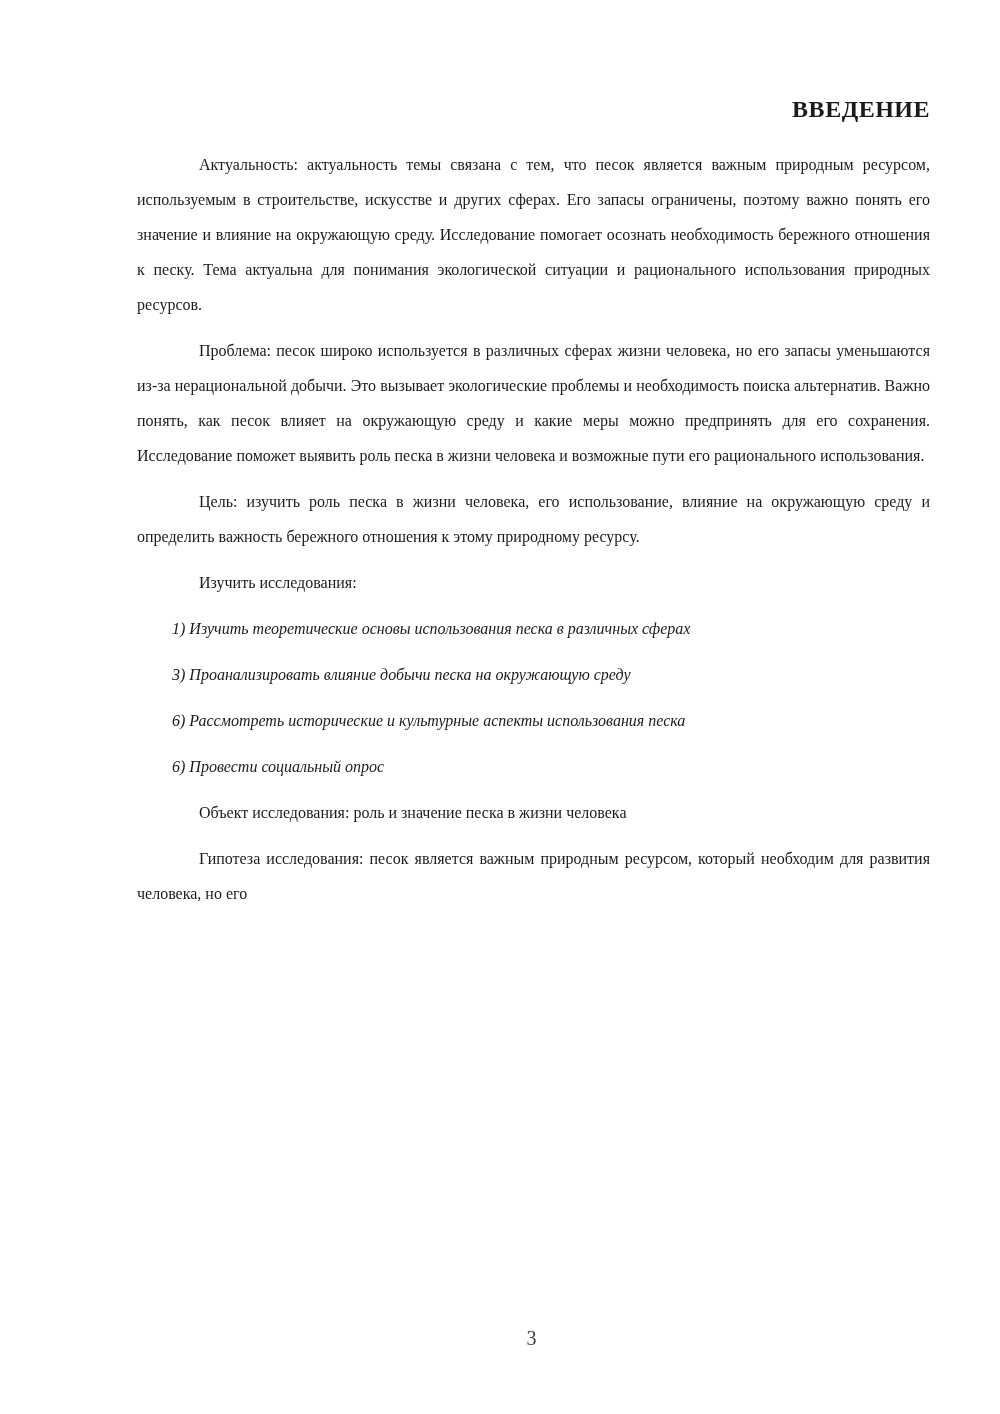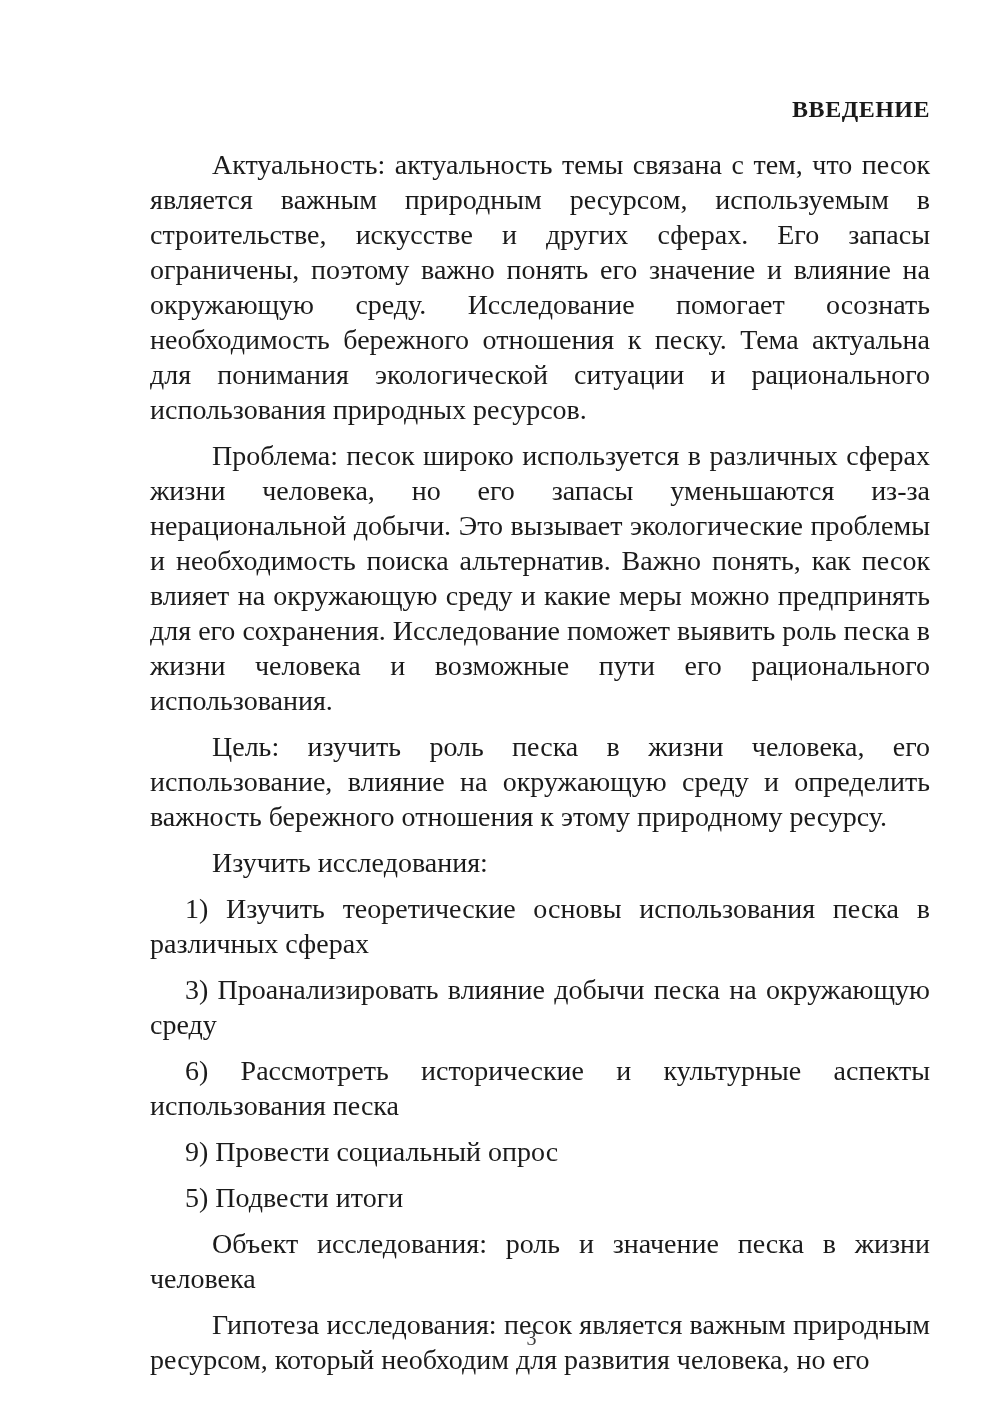--- a/index.html
+++ b/index.html
@@ -23,31 +23,32 @@
   }
   .doc-title {
     text-align: right;
     font-weight: bold;
     font-size: 24px;
     line-height: 28px;
     margin: 0 0 24px 0;
     letter-spacing: 0.5px;
   }
   p.para, p.list-para {
-    margin: 0 0 11px 17px;
-    font-size: 28px;
+    margin: 0 0 11px 4px;
+    font-size: 16px;
     line-height: 35px;
     text-align: justify;
     text-justify: inter-word;
   }
   p.para {
     text-indent: 62px;
   }
   p.list-para {
     text-indent: 35px;
+    font-style: italic;
   }
   .page-number {
     position: absolute;
     left: 133px;
     width: 797px;
     top: 1326px;
     text-align: center;
     font-size: 20px;
     line-height: 24px;
     color: #3c3c3c;
@@ -59,19 +60,18 @@
 <div class="page">
   <h1 class="doc-title">ВВЕДЕНИЕ</h1>
 
   <p class="para">Актуальность: актуальность темы связана с тем, что песок является важным природным ресурсом, используемым в строительстве, искусстве и других сферах. Его запасы ограничены, поэтому важно понять его значение и влияние на окружающую среду. Исследование помогает осознать необходимость бережного отношения к песку. Тема актуальна для понимания экологической ситуации и рационального использования природных ресурсов.</p>
   <p class="para">Проблема: песок широко используется в различных сферах жизни человека, но его запасы уменьшаются из-за нерациональной добычи. Это вызывает экологические проблемы и необходимость поиска альтернатив. Важно понять, как песок влияет на окружающую среду и какие меры можно предпринять для его сохранения. Исследование поможет выявить роль песка в жизни человека и возможные пути его рационального использования.</p>
   <p class="para">Цель: изучить роль песка в жизни человека, его использование, влияние на окружающую среду и определить важность бережного отношения к этому природному ресурсу.</p>
   <p class="para">Изучить исследования:</p>
   <p class="list-para">1) Изучить теоретические основы использования песка в различных сферах</p>
   <p class="list-para">3) Проанализировать влияние добычи песка на окружающую среду</p>
   <p class="list-para">6) Рассмотреть исторические и культурные аспекты использования песка</p>
-  <p class="list-para">9) Провести социальный опрос</p>
-  <p class="list-para">5) Подвести итоги</p>
+  <p class="list-para">6) Провести социальный опрос</p>
   <p class="para">Объект исследования: роль и значение песка в жизни человека</p>
   <p class="para">Гипотеза исследования: песок является важным природным ресурсом, который необходим для развития человека, но его</p>
 </div>
 
 <div class="page-number">3</div>
 
 </body></html>

